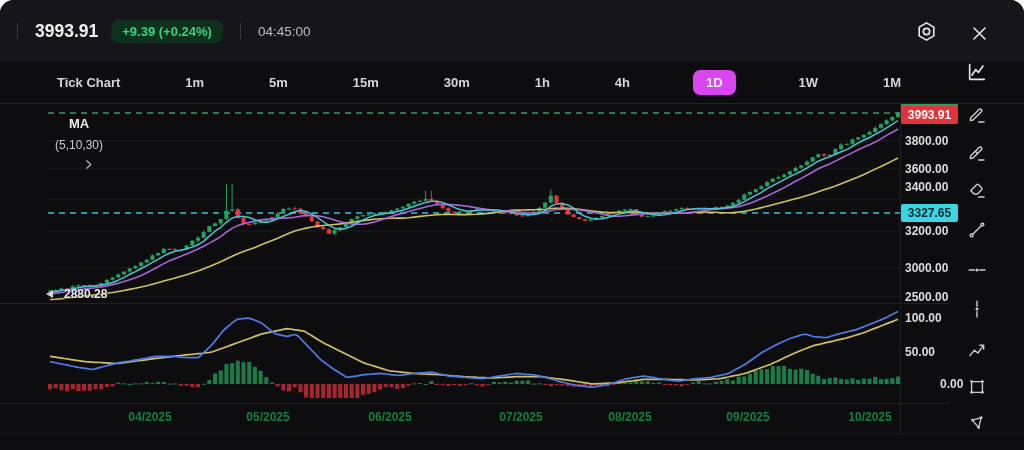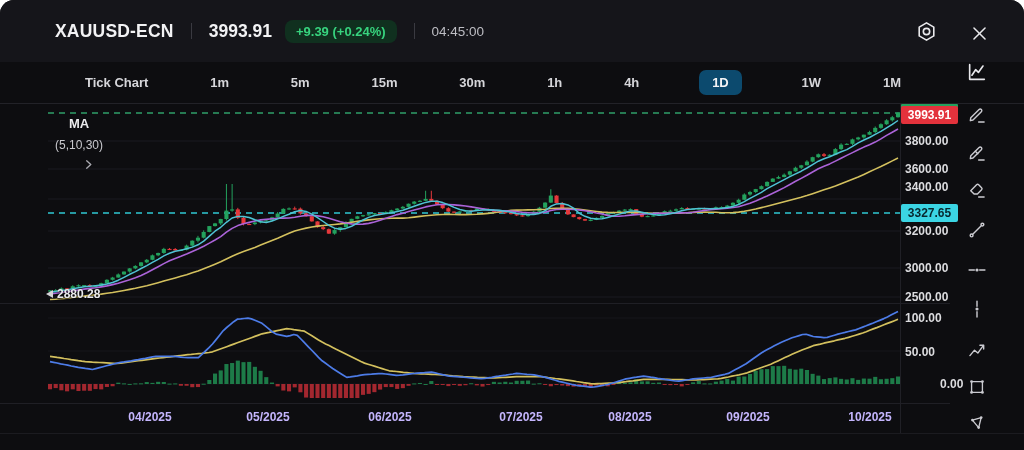--- a/index.html
+++ b/index.html
@@ -9,54 +9,53 @@
   .topbar .sym{margin-left:55px;font-size:17.5px;font-weight:700;color:#f2f2f4;letter-spacing:.2px;}
   .vsep{width:1px;height:16px;background:#3a3a41;margin:0 17px;}
   .topbar .price{font-size:17.5px;font-weight:700;color:#f2f2f4;}
   .pill{margin-left:13px;background:#10301f;color:#37d37e;font-size:13px;font-weight:700;padding:4px 11px;border-radius:8px;}
   .topbar .time{font-size:13.5px;color:#bdbdc3;}
   .iconbtn{position:absolute;background:none;border:none;padding:0;cursor:pointer;width:28px;height:28px;display:flex;align-items:center;justify-content:center;color:#e9e9ec;}
   .iconbtn.gear{left:912px;top:17px;}
   .iconbtn.closex{left:965px;top:19px;}
   
   .tabs{position:absolute;left:55px;top:62px;width:848px;height:41px;display:flex;align-items:center;justify-content:space-between;}
-  .tab{background:none;border:none;color:#d6d6da;font-size:13px;font-weight:600;font-family:inherit;padding:5px 2px;cursor:pointer;border-radius:7px;margin-left:28px;}
-  .tab.active{background:#0c4a6e;color:#f4f4f6;padding:5px 13px;}
+  .tab{background:none;border:none;color:#d6d6da;font-size:13px;font-weight:600;font-family:inherit;padding:5px 2px;cursor:pointer;border-radius:7px;}
+  .tab.active{background:#d946ef;color:#f4f4f6;padding:5px 13px;}
   
   .hline{position:absolute;height:1px;background:#222228;}
   .vline{position:absolute;width:1px;background:#202026;}
   
   #chart{position:absolute;left:48px;top:104px;}
   .ind-label{position:absolute;display:flex;align-items:center;gap:7px;color:#ececee;background:transparent;border:none;cursor:pointer;font-family:inherit;padding:0;}
   .ind-label .nm{font-size:13px;font-weight:700;color:#ececee;}
   .ind-label .pr{font-size:12px;font-weight:400;color:#c9c9cе;color:#c9c9ce;}
   .ind-label .chev{margin-left:18px;display:flex;color:#a9a9b0;}
   #ma-label{left:55px;top:116px;flex-direction:column;}
   #macd-label{left:55px;top:315px;}
   
   .ax-label{position:absolute;left:905px;height:14px;line-height:14px;font-size:12px;font-weight:600;color:#dcdcdf;}
-  .x-label{position:absolute;top:410px;width:70px;text-align:center;height:14px;line-height:14px;font-size:12px;font-weight:600;color:#c4b5fd;}
+  .x-label{position:absolute;top:410px;width:70px;text-align:center;height:14px;line-height:14px;font-size:12px;font-weight:600;color:#15803d;}
   .badge{position:absolute;left:901px;width:57px;height:18px;line-height:18px;text-align:center;font-size:12px;font-weight:700;border-radius:2px;}
   .badge.red{top:106px;background:#e3323c;color:#ffffff;}
   .badge.cyan{top:204px;background:#3bd5e4;color:#07272e;}
   .badge-sliver{position:absolute;left:901px;top:104px;width:57px;height:4px;background:#23a15d;border-radius:1px;}
-  .open-marker{position:absolute;left:46px;top:287px;display:flex;align-items:center;gap:4px;}
+  .open-marker{position:absolute;left:46px;top:287px;display:flex;align-items:center;gap:11px;}
   .open-marker .arr{width:0;height:0;border-top:4px solid transparent;border-bottom:4px solid transparent;border-right:7px solid #d4d4d8;}
   .open-marker .txt{font-size:12px;font-weight:700;color:#eaeaec;text-shadow:0 1px 2px #000;}
   
   .tool{position:absolute;left:963px;width:28px;height:28px;display:flex;align-items:center;justify-content:center;background:none;border:none;cursor:pointer;color:#cbcbd1;padding:0;}
   .tool.first{color:#e8e8ec;}
 </style>
 </head>
 <body>
 
 <div class="app">
 
   <div class="topbar">
-    <span class="sym">XAUUSD-ECN</span>
     <div class="vsep"></div>
     <span class="price">3993.91</span>
     <span class="pill">+9.39 (+0.24%)</span>
     <div class="vsep"></div>
     <span class="time">04:45:00</span>
     <button class="iconbtn gear">
       <svg width="23" height="23" viewBox="0 0 24 24" fill="none" stroke="currentColor" stroke-width="1.7" stroke-linejoin="round">
           <path d="M12 3 L19.6 7.4 V16.6 L12 21 L4.4 16.6 V7.4 Z"></path>
           <circle cx="12" cy="12" r="3.3"></circle>
         </svg>

